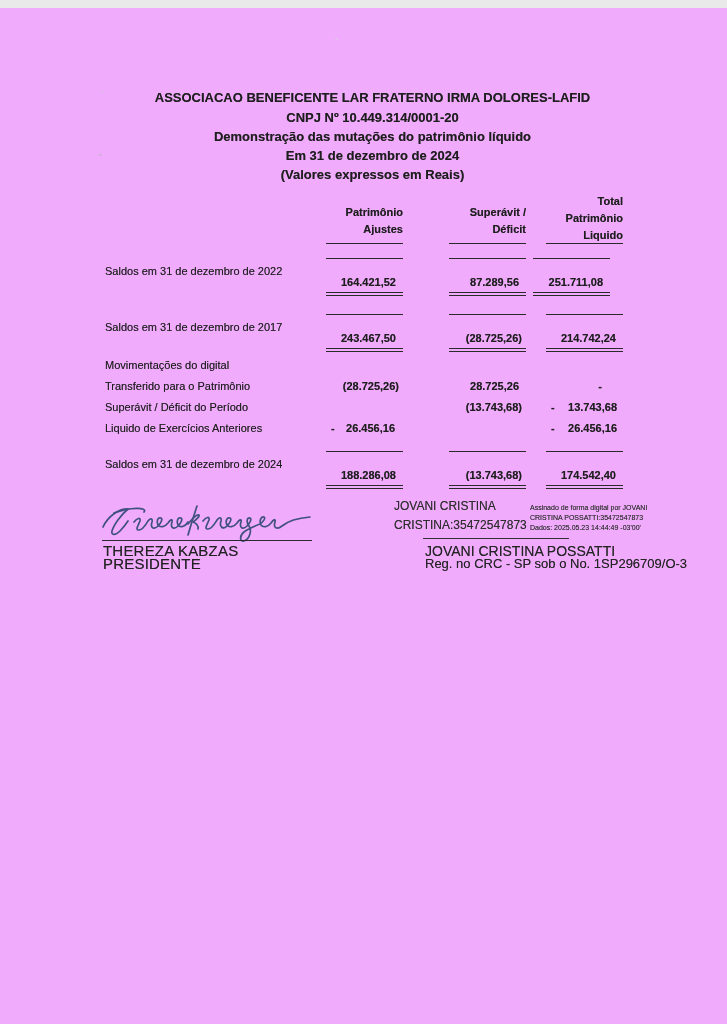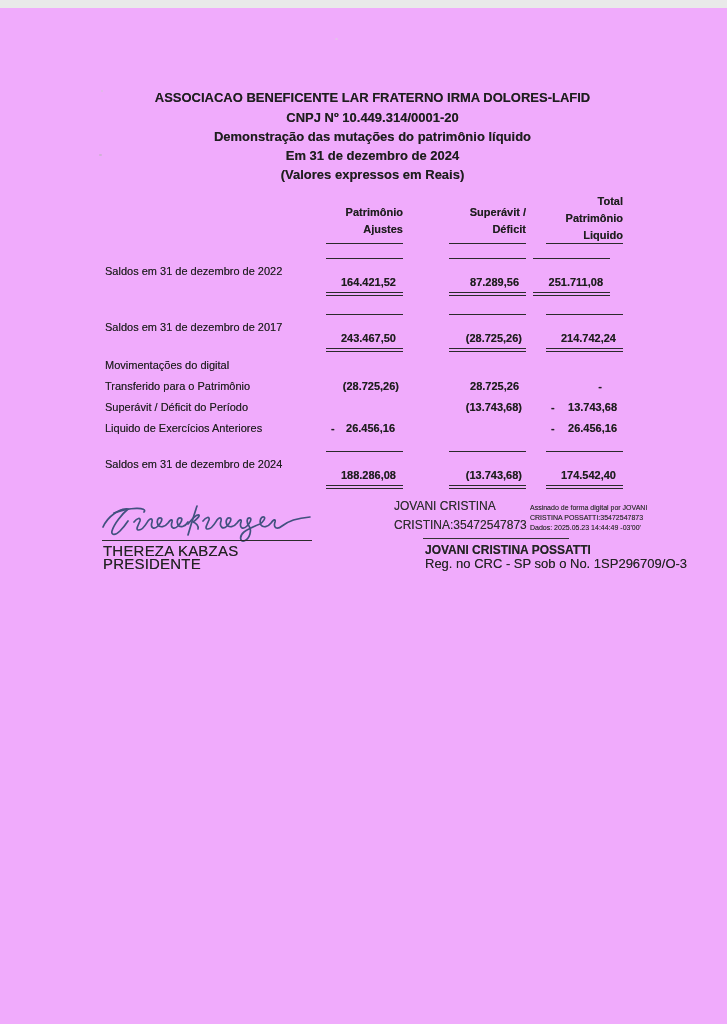--- a/index.html
+++ b/index.html
@@ -35,21 +35,21 @@
   }
   .row-label{font-size:11px;line-height:13px;white-space:nowrap;}
   .row-label.bold{font-weight:normal;}
   .dash-left{font-weight:bold;font-size:11px;line-height:13px;}
   
   .sig-underline{height:0;border-top:1.6px solid #2b2b2b;}
   .sig-name{font-size:15px;line-height:12px;font-weight:400;letter-spacing:.2px;white-space:nowrap;color:#222;}
   .dsig-big{font-size:12px;line-height:19px;font-weight:400;color:#2e2e2e;white-space:nowrap;}
   .dsig-note{font-size:7px;line-height:10px;color:#333;white-space:nowrap;}
   .dsig-line{height:0;border-top:1.5px solid #333;}
-  .dsig-name{font-size:12px;font-weight:700;color:#242424;white-space:nowrap;}
+  .dsig-name{font-size:14px;font-weight:400;color:#242424;white-space:nowrap;}
   .dsig-reg{font-size:13px;font-weight:400;color:#242424;white-space:nowrap;}
   
   .edge-seg{position:absolute;height:2.4px;background:#474747;border-radius:1px;opacity:.9;}
   .speck{position:absolute;border-radius:50%;}
 </style>
 </head>
 <body>
 
 <div class="page">
 

